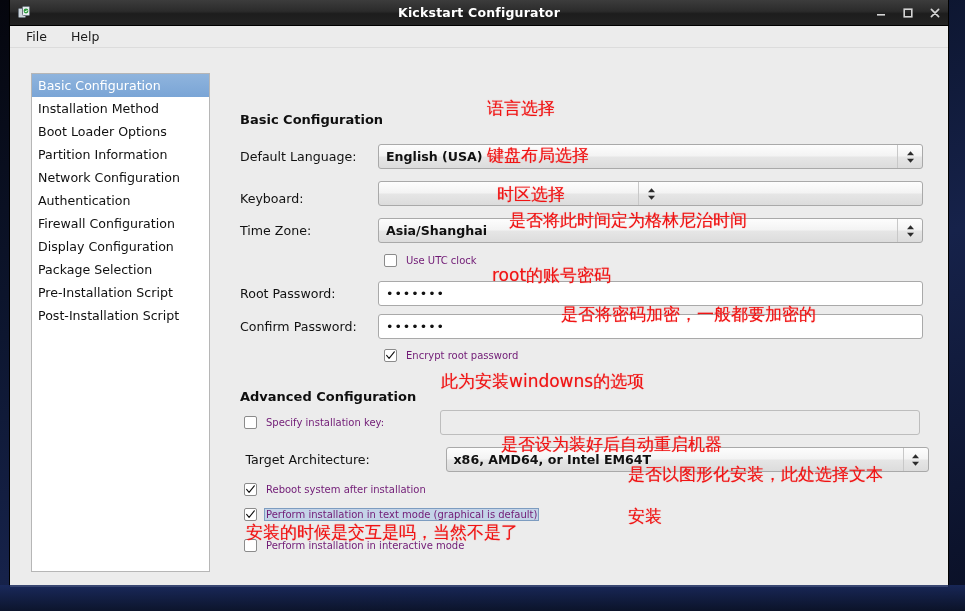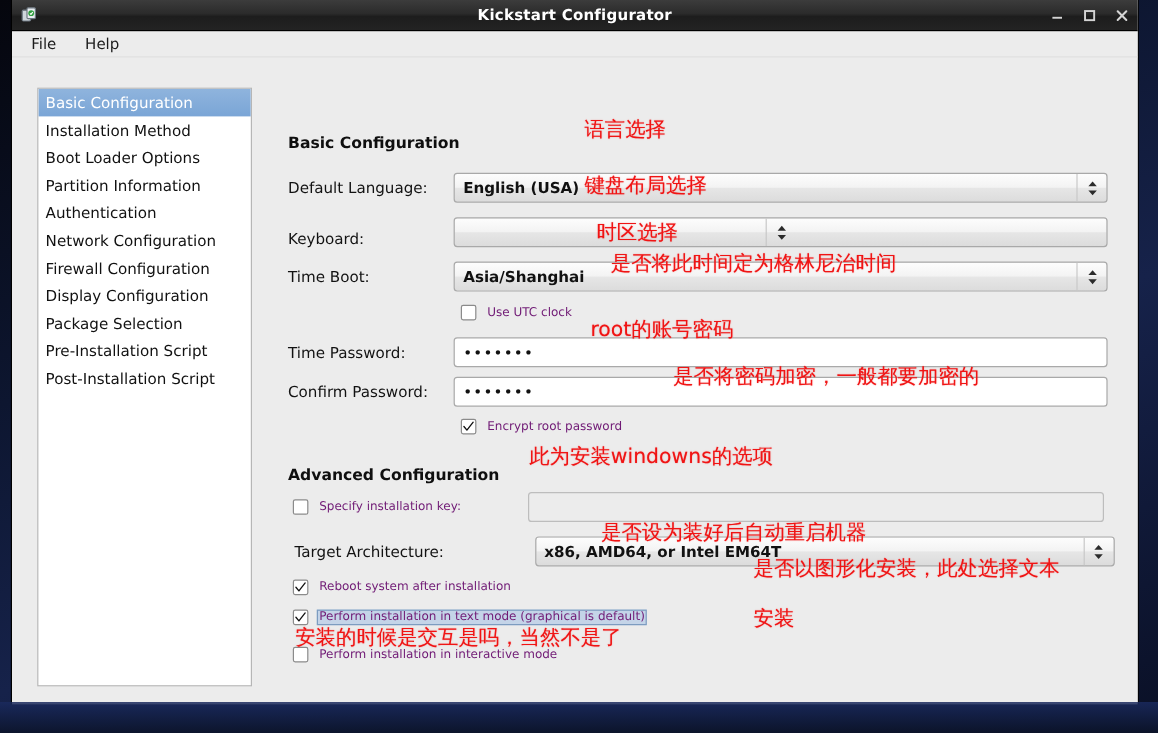--- a/index.html
+++ b/index.html
@@ -270,22 +270,22 @@
       <span class="menu-item">Help</span>
     </div>
 
     <div id="wbody">
 
       <div id="sidebar">
         <div class="side-item selected">Basic Configuration</div>
         <div class="side-item">Installation Method</div>
         <div class="side-item">Boot Loader Options</div>
         <div class="side-item">Partition Information</div>
+        <div class="side-item">Network Configuration</div>
         <div class="side-item">Authentication</div>
-        <div class="side-item">Network Configuration</div>
         <div class="side-item">Firewall Configuration</div>
         <div class="side-item">Display Configuration</div>
         <div class="side-item">Package Selection</div>
         <div class="side-item">Pre-Installation Script</div>
         <div class="side-item">Post-Installation Script</div>
       </div>
 
       <div id="pane">
 
         <div class="section-title" style="position:absolute; left:10px; top:64px;">Basic Configuration</div>
@@ -310,39 +310,39 @@
             <span class="combo-arrow">
               <svg width="9" height="14" viewBox="0 0 9 14">
                   <path d="M4.5 1.2 L8 5.2 L1 5.2 Z" fill="#2b2b2b"></path>
                   <path d="M4.5 12.8 L8 8.8 L1 8.8 Z" fill="#2b2b2b"></path>
                 </svg>
             </span>
           </div>
         </div>
 
         <div class="row" style="left:10px; top:170px; width:694px;">
-          <span class="field-label" style="width:138px;">Time Boot:</span>
+          <span class="field-label" style="width:138px;">Time Zone:</span>
           <div class="combo" style="width:545px;">
             <span class="combo-text">Asia/Shanghai</span>
             <span class="combo-arrow">
               <svg width="9" height="14" viewBox="0 0 9 14">
                   <path d="M4.5 1.2 L8 5.2 L1 5.2 Z" fill="#2b2b2b"></path>
                   <path d="M4.5 12.8 L8 8.8 L1 8.8 Z" fill="#2b2b2b"></path>
                 </svg>
             </span>
           </div>
         </div>
 
         <div class="row cbox-row" style="left:154px; top:206px;">
           <span class="cbox"></span>
           <span class="cbox-label">Use UTC clock</span>
         </div>
 
         <div class="row" style="left:10px; top:233px; width:694px;">
-          <span class="field-label" style="width:138px;">Time Password:</span>
+          <span class="field-label" style="width:138px;">Root Password:</span>
           <div class="entry" style="width:545px;">
             <span>•••••••</span>
           </div>
         </div>
 
         <div class="row" style="left:10px; top:266px; width:694px;">
           <span class="field-label" style="width:138px;">Confirm Password:</span>
           <div class="entry" style="width:545px;">
             <span>•••••••</span>
           </div>

